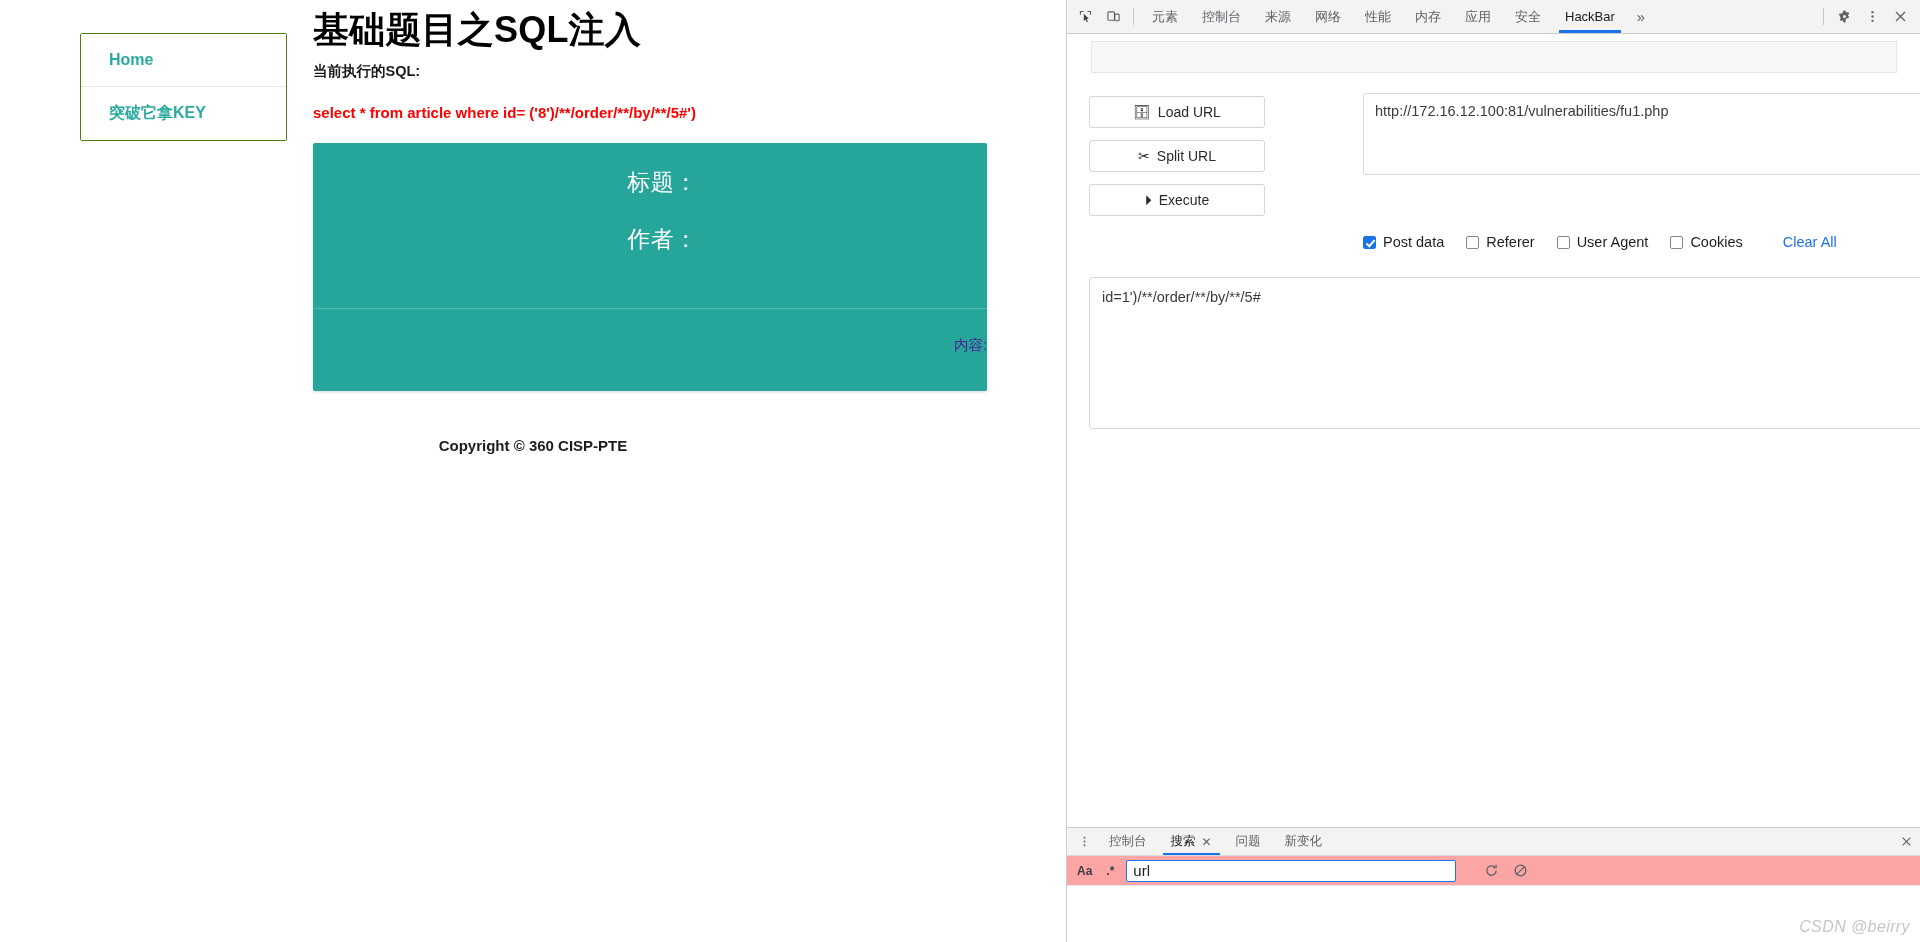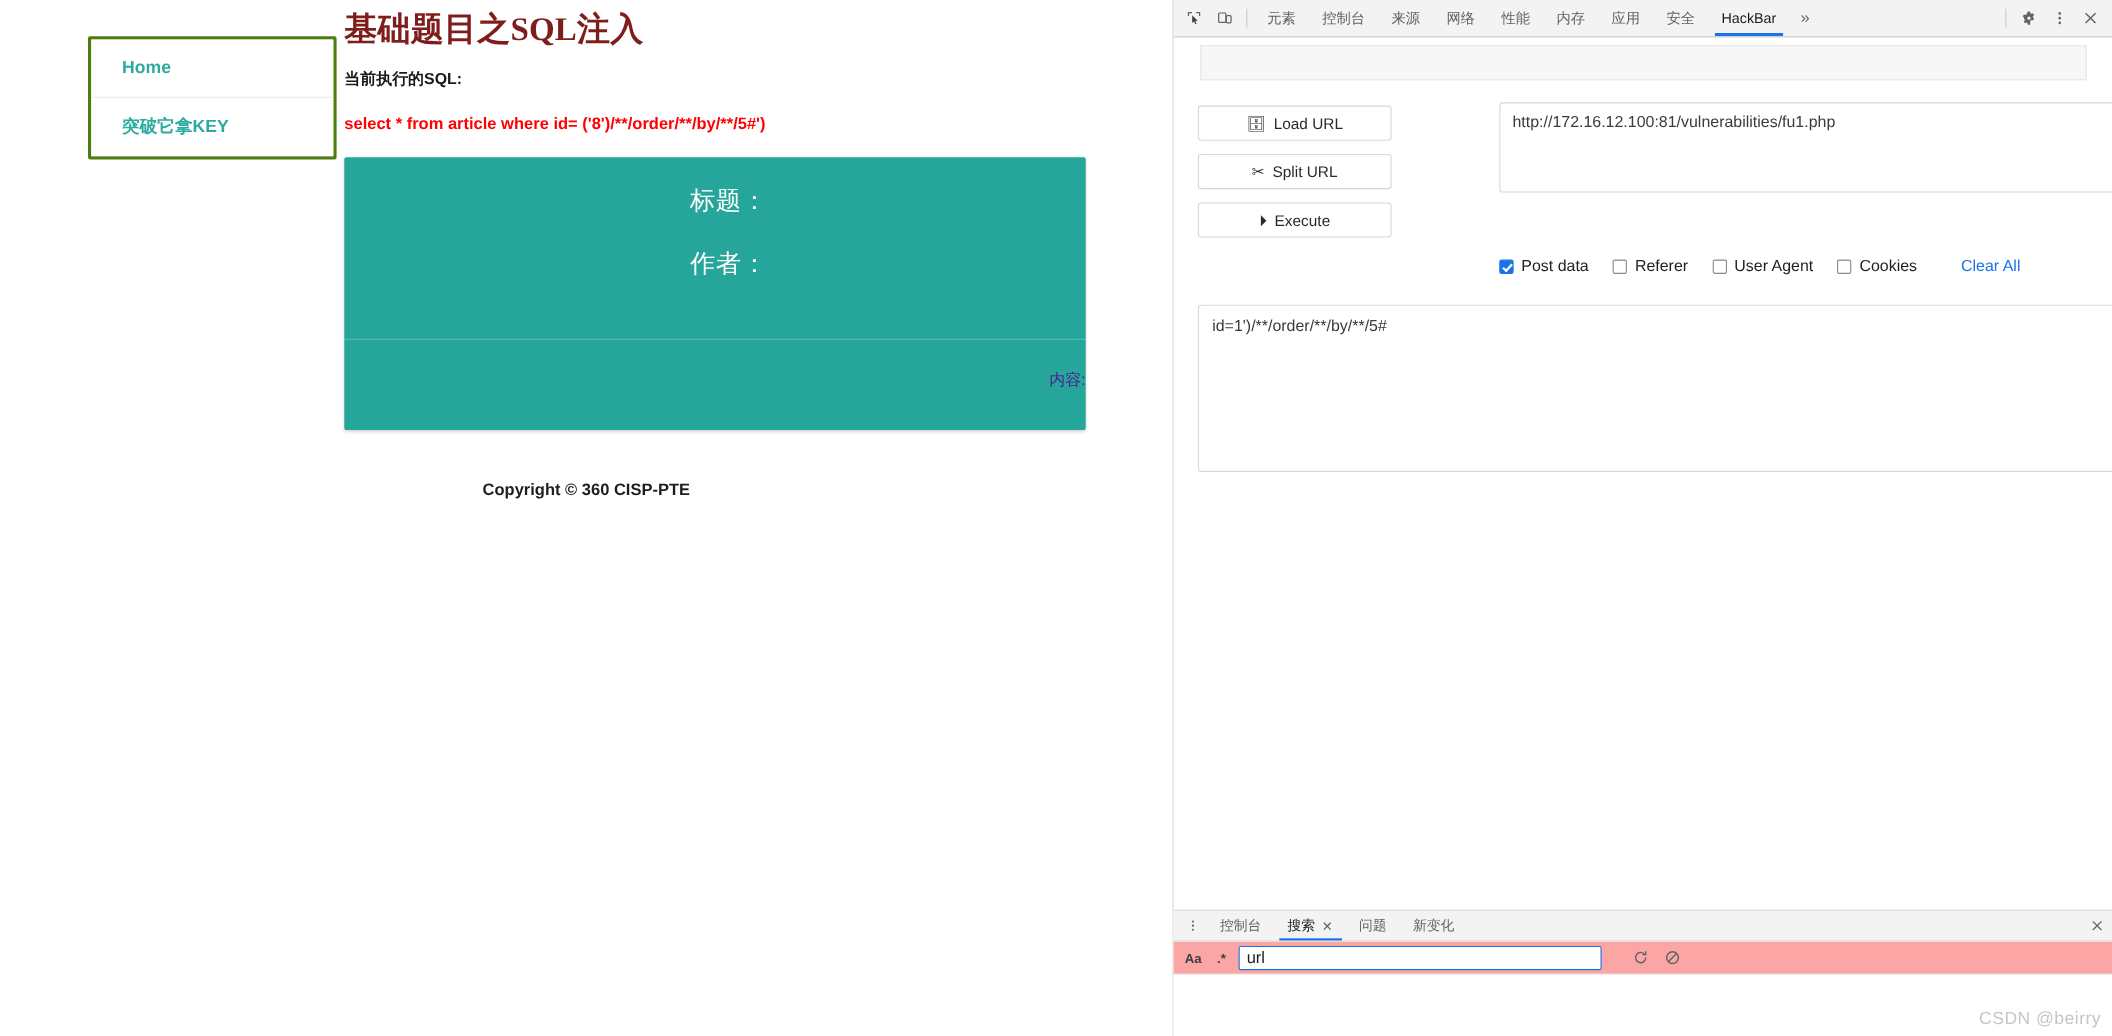--- a/index.html
+++ b/index.html
@@ -14,42 +14,41 @@
 
   
   .page-pane {
     position: absolute; left: 0; top: 0;
     width: 1066px; height: 942px;
     background: #ffffff;
     overflow: hidden;
   }
   .page-title {
     position: absolute; left: 313px; top: 6px;
-    font-size: 30px; font-weight: 700; color: #7f1d1d;
+    font-size: 36px; font-weight: 700; color: #000000;
     letter-spacing: 0.2px;
     white-space: nowrap;
-    font-family: Liberation Serif, serif;
   }
   .sql-label {
     position: absolute; left: 313px; top: 62px;
     font-size: 14.5px; font-weight: 700; color: #1a1a1a;
     white-space: nowrap;
   }
   .sql-query {
     position: absolute; left: 313px; top: 104px;
     font-size: 15px; font-weight: 700; color: #ff0000;
     white-space: nowrap;
   }
 
   
   .nav-card {
     position: absolute; left: 80px; top: 33px;
-    width: 226px;
-    background: #fff;
-    border: 3px solid #4d7c0f;
+    width: 207px;
+    background: #fff;
+    border: 1px solid #4d7c0f;
     border-radius: 2px;
   }
   .nav-item {
     height: 53px;
     display: flex; align-items: center;
     padding-left: 28px;
     font-size: 16px; font-weight: 700;
     color: #2bab9f;
     border-bottom: 1px solid #e8e8e8;
     cursor: pointer;
@@ -284,20 +283,21 @@
   }
   .sb-icons { display: flex; align-items: center; gap: 14px; margin-left: 18px; }
   .sb-ico { cursor: pointer; display: flex; }
   .drawer-body { height: 56px; background: #fff; }
 
   .watermark {
     position: absolute; right: 10px; bottom: 6px;
     font-size: 16px; color: #c6c6c6;
     letter-spacing: .4px;
     pointer-events: none;
+    font-style: italic;
   }
 </style>
 </head>
 <body>
 
 <div id="root">
 
   <div class="page-pane">
 
     <div class="page-title">基础题目之SQL注入</div>

